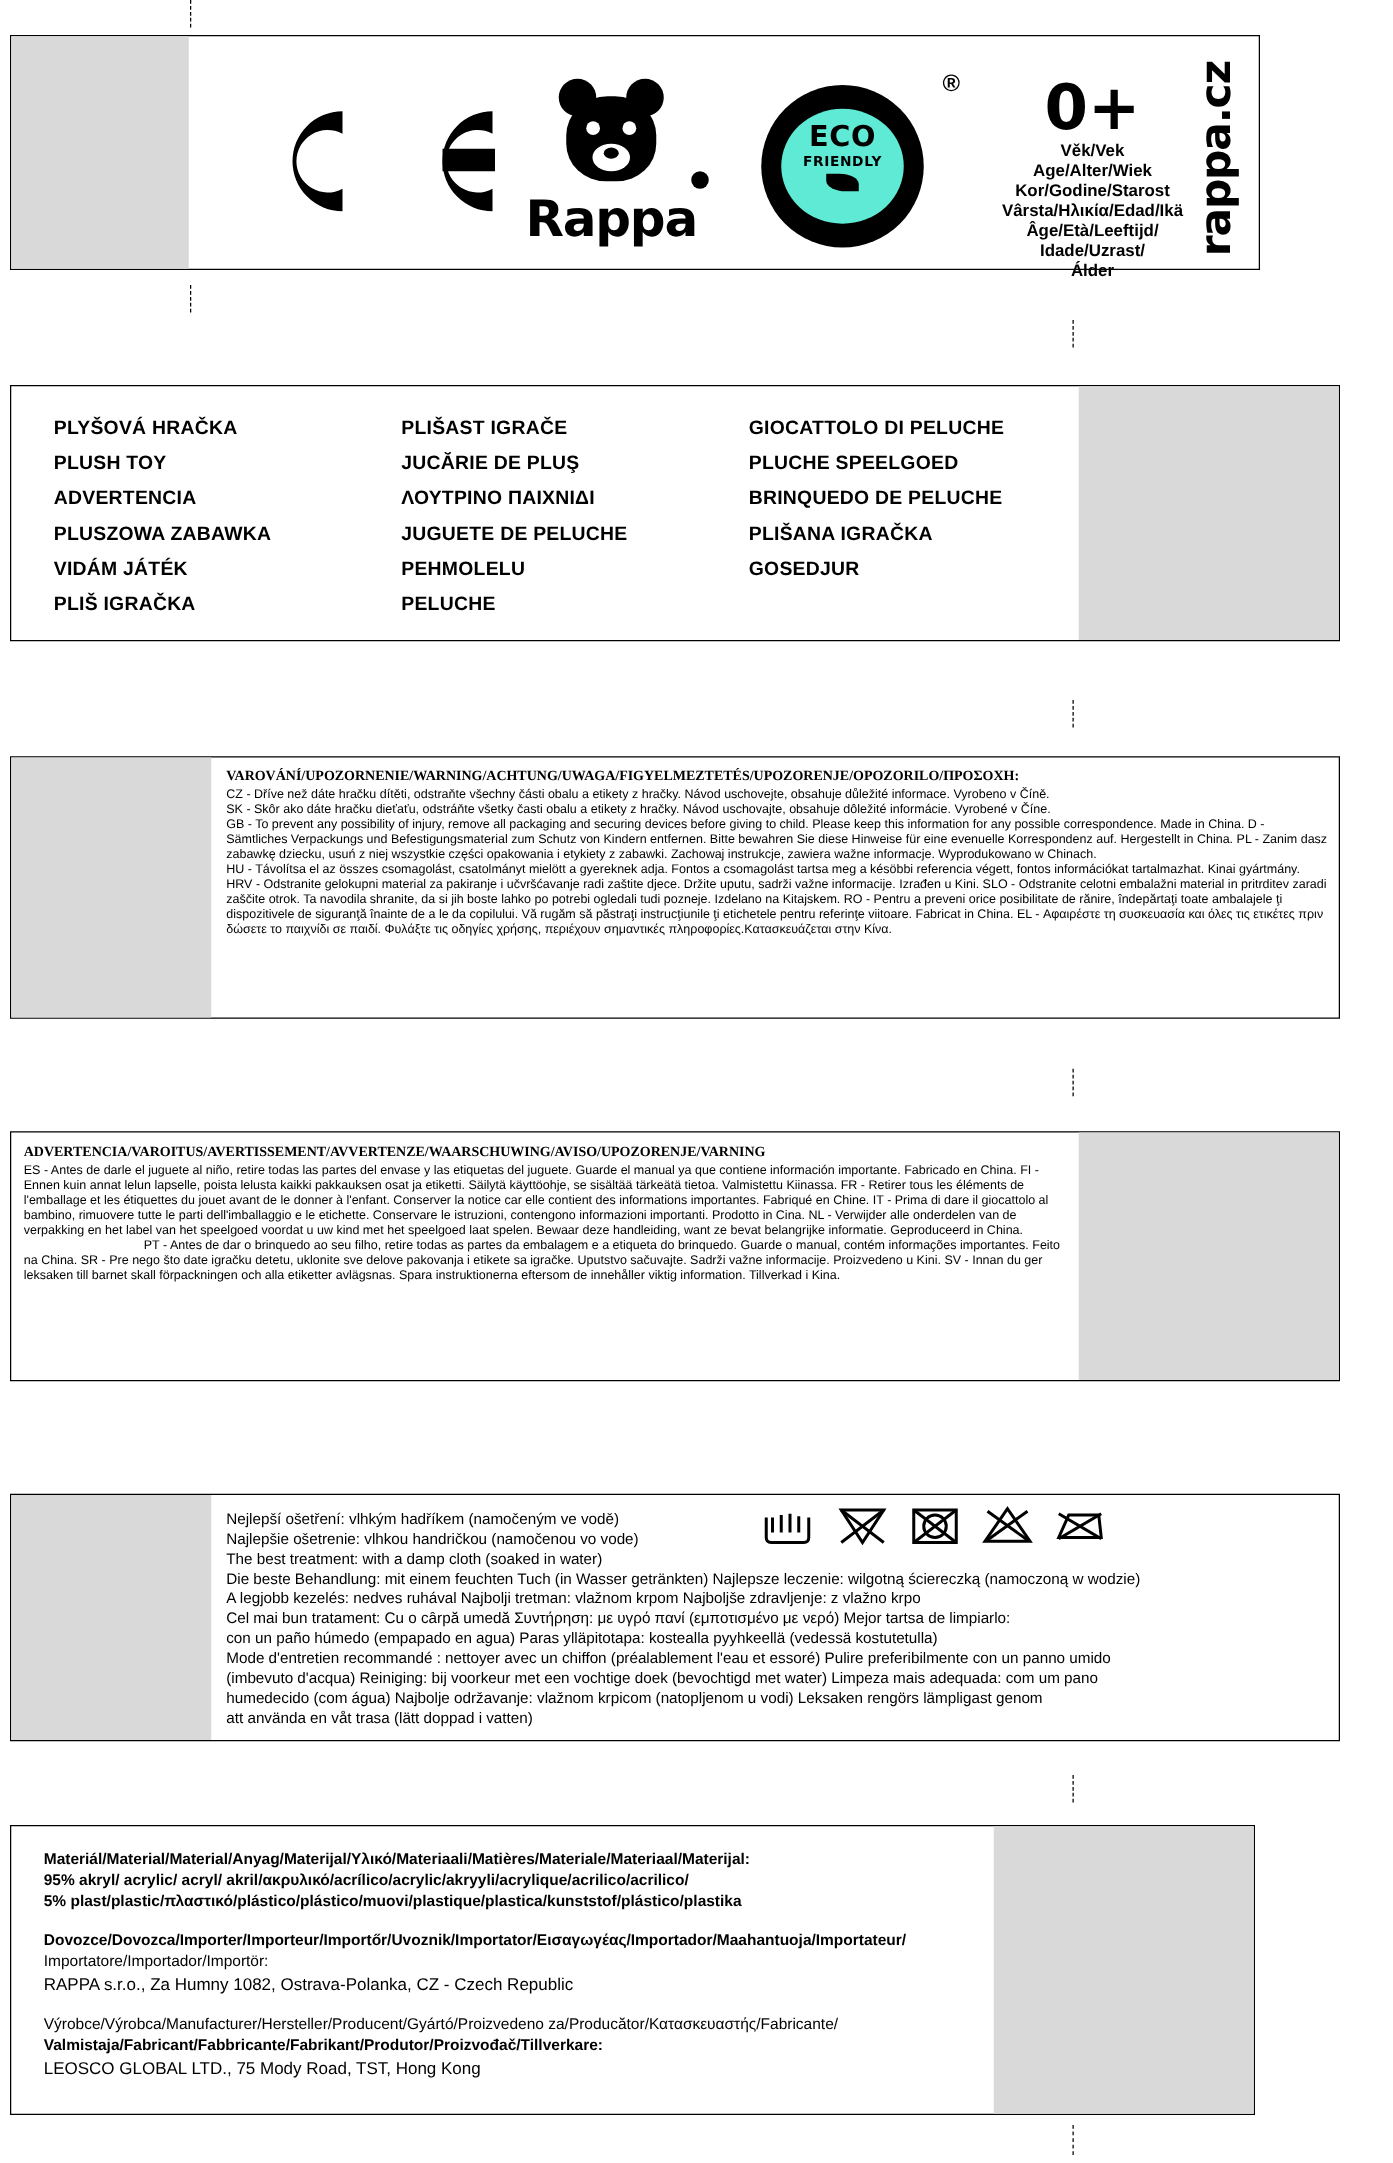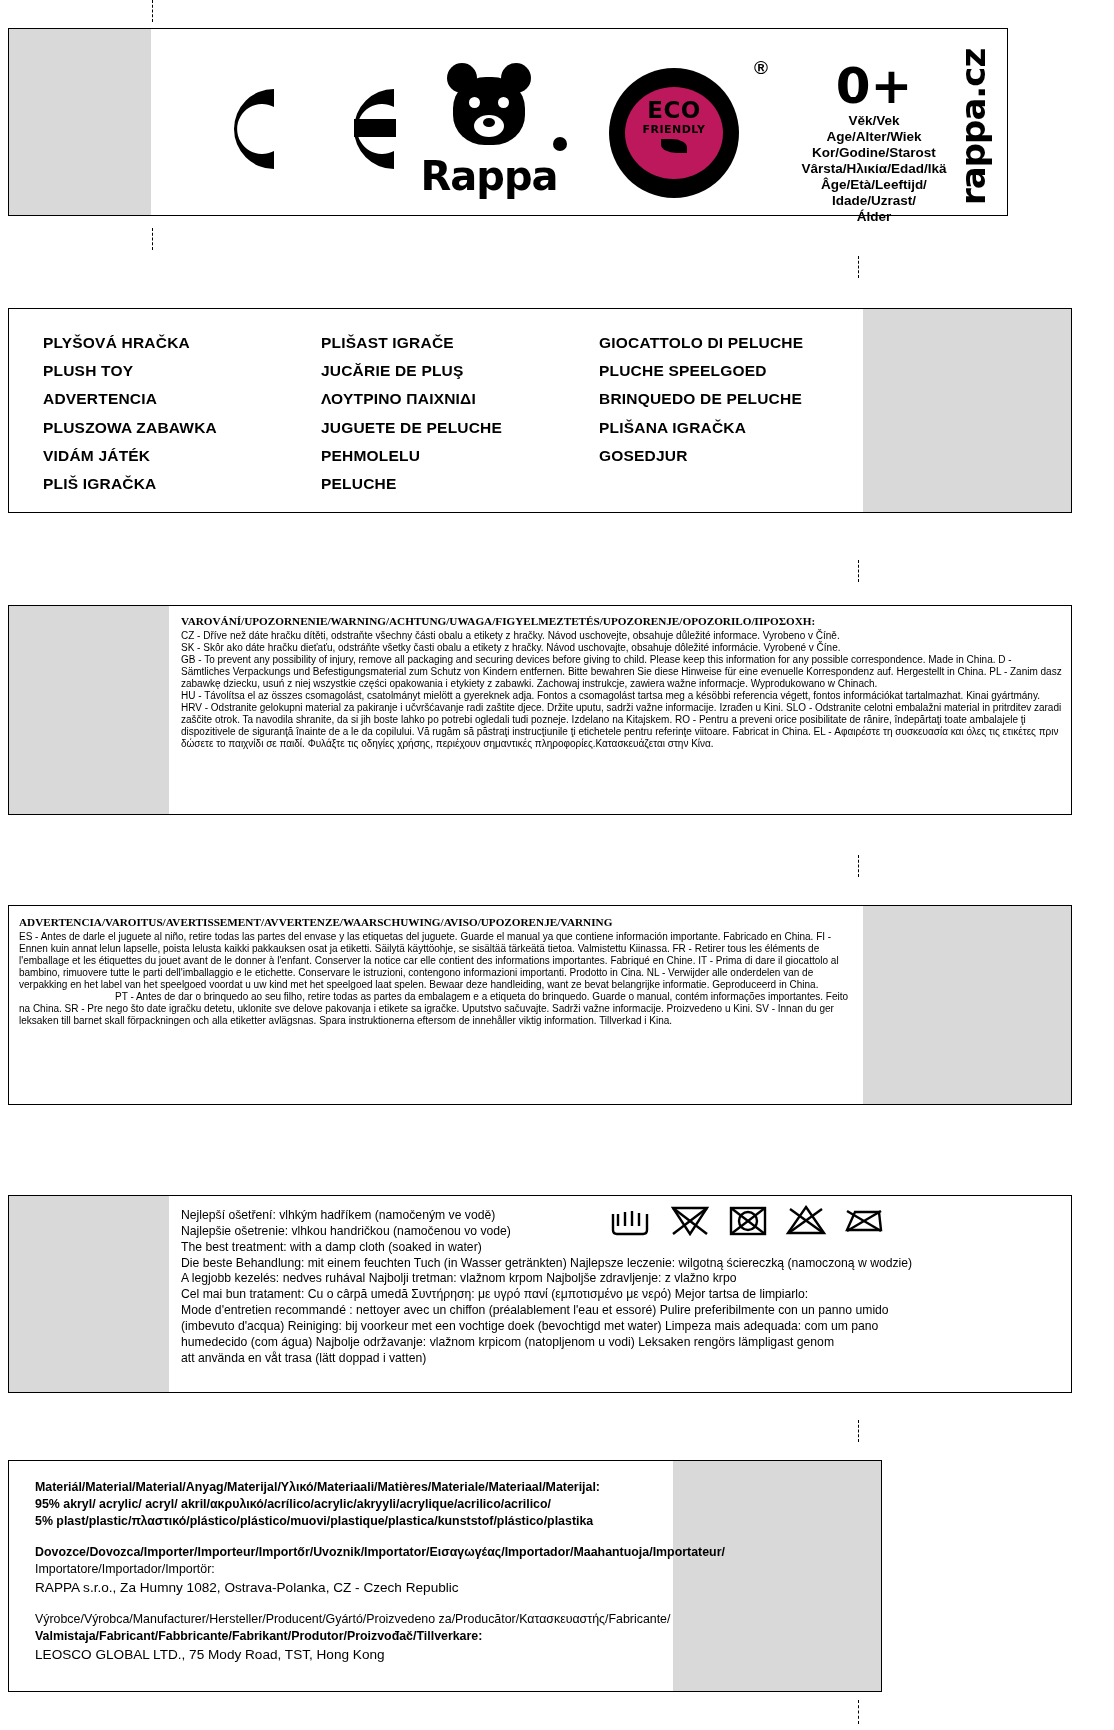--- a/index.html
+++ b/index.html
@@ -143,21 +143,21 @@
     left: 10px; top: 5px;
     width: 130px; height: 130px;
     border-radius: 50%;
     background: #000;
   }
   .eco-inner {
     position: absolute;
     left: 26px; top: 24px;
     width: 98px; height: 92px;
     border-radius: 50%;
-    background: #be185d;
+    background: #5eead4;
     text-align: center;
   }
   .eco-text1 {
     font-size: 23px;
     font-weight: bold;
     letter-spacing: 0.5px;
     margin-top: 10px;
     font-family: "DejaVu Sans", sans-serif;
   }
   .eco-text2 {
@@ -329,21 +329,21 @@
     display: flex;
     gap: 12px;
     align-items: center;
   }
   .sym { width: 46px; height: 36px; }
 
   
   #panel-info {
     left: 8px;
     top: 1460px;
-    width: 874px;
+    width: 996px;
     height: 232px;
   }
   #panel-info .greyright {
     position: absolute;
     right: 0; top: 0;
     width: 208px;
     height: 100%;
     background: #d9d9d9;
   }
   .info-body {
@@ -487,20 +487,21 @@
 
   <div class="panel" id="panel-care">
     <div class="greyleft"></div>
     <div class="care-body">
       <div>Nejlepší ošetření: vlhkým hadříkem (namočeným ve vodě)</div>
       <div>Najlepšie ošetrenie: vlhkou handričkou (namočenou vo vode)</div>
       <div>The best treatment: with a damp cloth (soaked in water)</div>
       <div>Die beste Behandlung: mit einem feuchten Tuch (in Wasser getränkten)   Najlepsze leczenie: wilgotną ściereczką (namoczoną w wodzie)</div>
       <div>A legjobb kezelés: nedves ruhával   Najbolji tretman: vlažnom krpom   Najboljše zdravljenje: z vlažno krpo</div>
       <div>Cel mai bun tratament: Cu o cârpă umedă   Συντήρηση: με υγρό πανί (εμποτισμένο με νερό)   Mejor tartsa de limpiarlo:</div>
+      <div>con un paño húmedo (empapado en agua)  Paras ylläpitotapa: kostealla pyyhkeellä (vedessä kostutetulla)</div>
       <div>Mode d'entretien recommandé : nettoyer avec un chiffon (préalablement l'eau et essoré)   Pulire preferibilmente con un panno umido</div>
       <div>(imbevuto d'acqua)   Reiniging: bij voorkeur met een vochtige doek (bevochtigd met water)   Limpeza mais adequada: com um pano</div>
       <div>humedecido (com água)   Najbolje održavanje: vlažnom krpicom (natopljenom u vodi)   Leksaken rengörs lämpligast genom</div>
       <div>att använda en våt trasa (lätt doppad i vatten)</div>
     </div>
 
     <div class="care-symbols">
       <svg class="sym" viewBox="0 0 46 36">
         <path d="M4 12 L4 28 Q4 32 8 32 L34 32 Q38 32 38 28 L38 12" fill="none" stroke="#000" stroke-width="2.4"></path>
         <line x1="9" y1="12" x2="9" y2="24" stroke="#000" stroke-width="2.4"></line>

